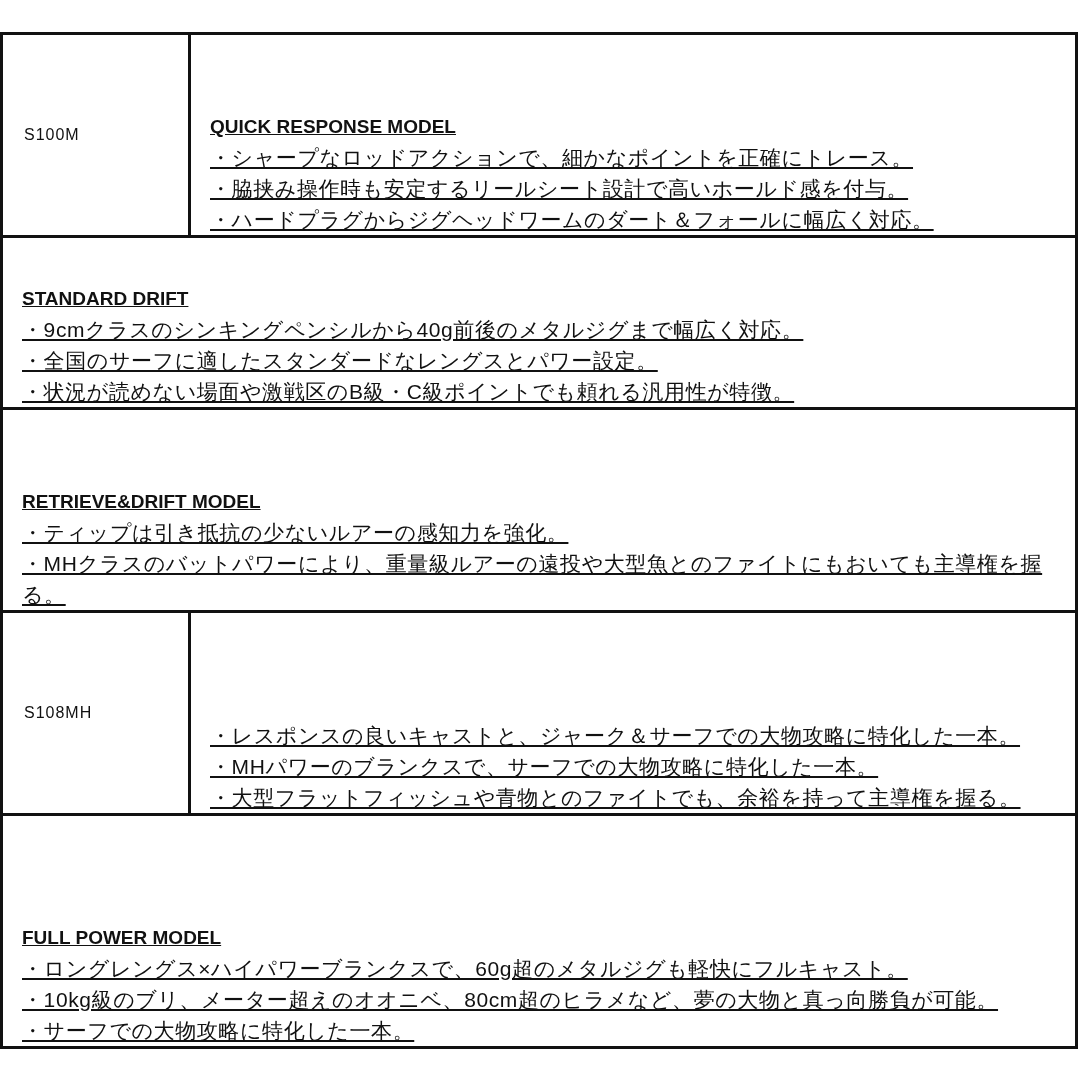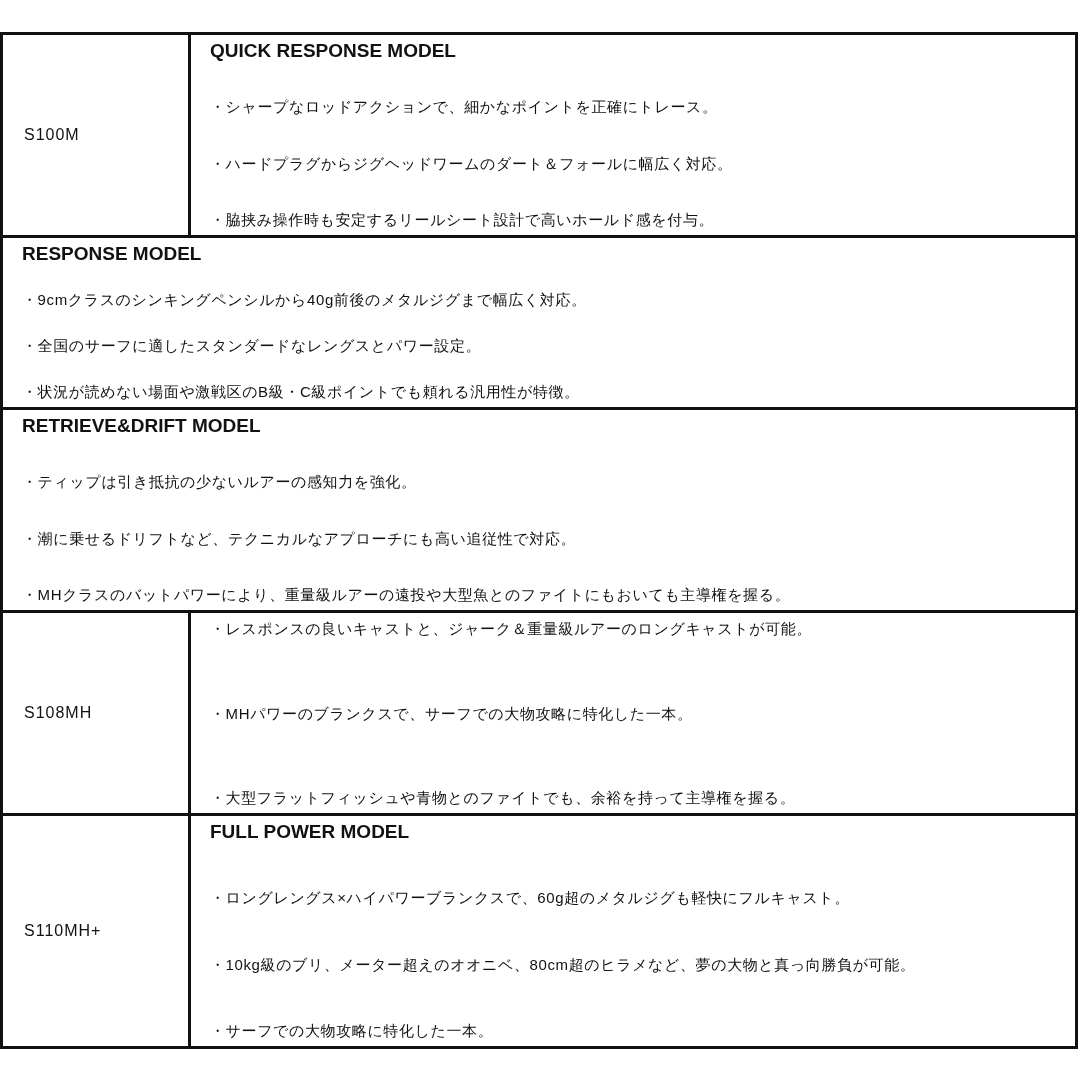--- a/index.html
+++ b/index.html
@@ -1,68 +1,66 @@
 <!DOCTYPE html>
 <html><head>
 <meta charset="utf-8">
 <style>
   html, body { margin:0; padding:0; background:#ffffff; }
   body { width:1080px; height:1080px; position:relative; overflow:hidden; font-family:"Liberation Sans","DejaVu Sans",sans-serif; color:#111; }
   .table { position:absolute; left:0; top:32px; width:1078px; border:3px solid #111; box-sizing:border-box; }
   .row { display:flex; border-bottom:3px solid #111; box-sizing:border-box; }
   .row:last-child { border-bottom:none; }
   .model { width:188px; border-right:3px solid #111; display:flex; align-items:center; padding-left:21px; box-sizing:border-box; font-size:16px; letter-spacing:1px; }
-  .desc { flex:1; padding:0 12px 0 19px; box-sizing:border-box; display:flex; flex-direction:column; justify-content:space-between; }
+  .desc { flex:1; padding:0 12px 0 19px; box-sizing:border-box; display:flex; flex-direction:column; justify-content:flex-end;text-decoration:underline; }
   .title { font-weight:bold; font-size:19px; line-height:31px; }
-  .line { font-size:15px; line-height:31px; letter-spacing:0.6px; }
+  .line { font-size:21px; line-height:31px; letter-spacing:0.6px; }
 </style>
 </head>
 <body>
 
 <div class="table">
 
   <div class="row" style="height:203px">
     <div class="model">S100M</div>
     <div class="desc">
       <div class="title">QUICK RESPONSE MODEL</div>
       <div class="line">・シャープなロッドアクションで、細かなポイントを正確にトレース。</div>
+      <div class="line">・脇挟み操作時も安定するリールシート設計で高いホールド感を付与。</div>
       <div class="line">・ハードプラグからジグヘッドワームのダート＆フォールに幅広く対応。</div>
-      <div class="line">・脇挟み操作時も安定するリールシート設計で高いホールド感を付与。</div>
     </div>
   </div>
 
   <div class="row" style="height:172px">
     <div class="desc">
-      <div class="title">RESPONSE MODEL</div>
+      <div class="title">STANDARD DRIFT</div>
       <div class="line">・9cmクラスのシンキングペンシルから40g前後のメタルジグまで幅広く対応。</div>
       <div class="line">・全国のサーフに適したスタンダードなレングスとパワー設定。</div>
       <div class="line">・状況が読めない場面や激戦区のB級・C級ポイントでも頼れる汎用性が特徴。</div>
     </div>
   </div>
 
   <div class="row" style="height:203px">
     <div class="desc">
       <div class="title">RETRIEVE&amp;DRIFT MODEL</div>
       <div class="line">・ティップは引き抵抗の少ないルアーの感知力を強化。</div>
-      <div class="line">・潮に乗せるドリフトなど、テクニカルなアプローチにも高い追従性で対応。</div>
       <div class="line">・MHクラスのバットパワーにより、重量級ルアーの遠投や大型魚とのファイトにもおいても主導権を握る。</div>
     </div>
   </div>
 
   <div class="row" style="height:203px">
     <div class="model">S108MH</div>
     <div class="desc">
-      <div class="line">・レスポンスの良いキャストと、ジャーク＆重量級ルアーのロングキャストが可能。</div>
+      <div class="line">・レスポンスの良いキャストと、ジャーク＆サーフでの大物攻略に特化した一本。</div>
       <div class="line">・MHパワーのブランクスで、サーフでの大物攻略に特化した一本。</div>
       <div class="line">・大型フラットフィッシュや青物とのファイトでも、余裕を持って主導権を握る。</div>
     </div>
   </div>
 
   <div class="row" style="height:230px">
-    <div class="model">S110MH+</div>
     <div class="desc">
       <div class="title">FULL POWER MODEL</div>
       <div class="line">・ロングレングス×ハイパワーブランクスで、60g超のメタルジグも軽快にフルキャスト。</div>
       <div class="line">・10kg級のブリ、メーター超えのオオニベ、80cm超のヒラメなど、夢の大物と真っ向勝負が可能。</div>
       <div class="line">・サーフでの大物攻略に特化した一本。</div>
     </div>
   </div>
 
 </div>
 

